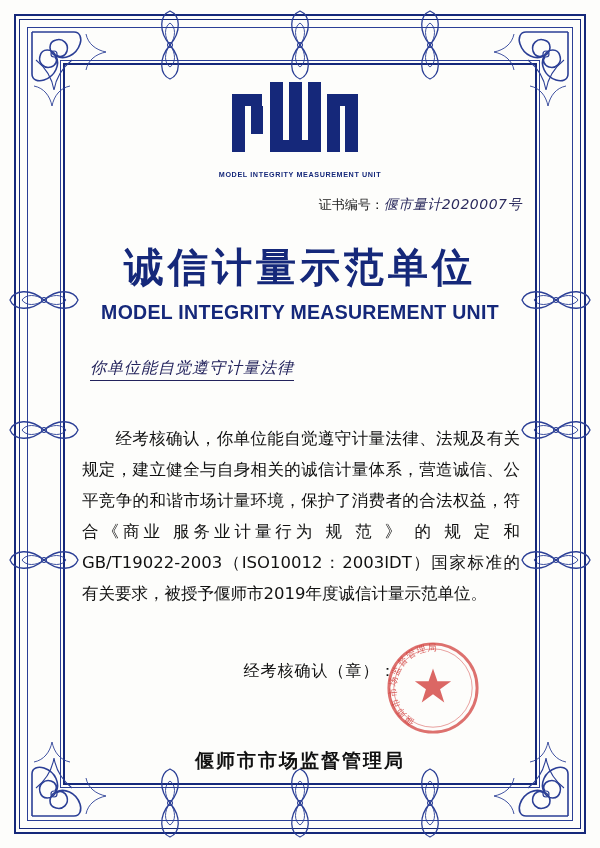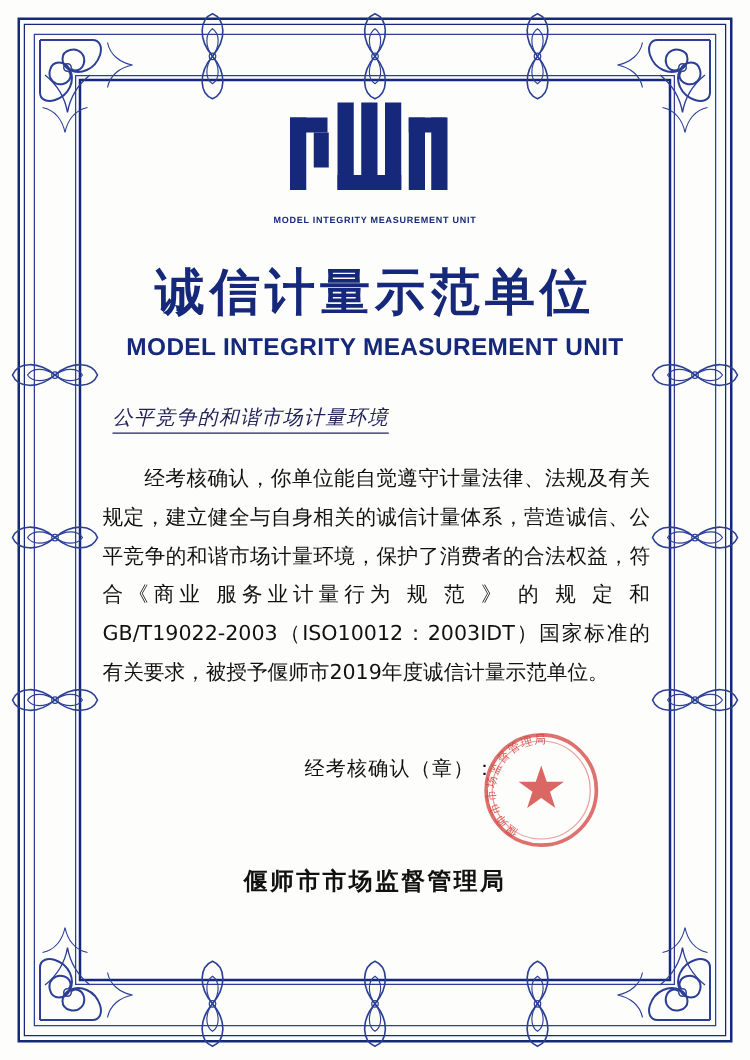--- a/index.html
+++ b/index.html
@@ -122,21 +122,21 @@
     font-size: 16px;
     color: #23235c;
     font-family: "DejaVu Sans", sans-serif;
     font-style: italic;
     border-bottom: 1px solid #23235c;
     display: inline-block;
     padding-bottom: 1px;
     letter-spacing: 1px;
   }
   .body-text {
-    margin-top: 20px;
+    margin-top: 42px;
     margin-left: 10px;
     margin-right: 8px;
     font-size: 16.5px;
     line-height: 31px;
     color: #111111;
     text-align: justify;
     text-justify: inter-ideograph;
     font-family: "DejaVu Sans", sans-serif;
   }
   .body-text .indent { display: inline-block; width: 33px; }
@@ -230,25 +230,28 @@
         <rect x="63" y="2" width="13" height="70" fill="#15287a"></rect>
         <rect x="82" y="2" width="13" height="70" fill="#15287a"></rect>
         <rect x="101" y="14" width="13" height="58" fill="#15287a"></rect>
         <rect x="101" y="14" width="30" height="12" fill="#15287a"></rect>
         <rect x="119" y="14" width="13" height="58" fill="#15287a"></rect>
         <rect x="44" y="60" width="51" height="12" fill="#15287a"></rect>
       </svg>
       <div class="logo-sub">MODEL INTEGRITY MEASUREMENT UNIT</div>
     </div>
 
+    <div class="cert-no-row">
+      <span class="cert-no-label">证书编号：</span><span class="cert-no-value">偃市量计2020007号</span>
+    </div>
 
     <div class="title-cn">诚信计量示范单位</div>
     <div class="title-en">MODEL INTEGRITY MEASUREMENT UNIT</div>
 
-    <div class="recipient">公平竞争的和谐市场计量环境</div>
+    <div class="recipient">你单位能自觉遵守计量法律</div>
 
     <div class="body-text"><span class="indent"></span><span>经考核确认，你单位能自觉遵守计量法律、法规及有关规定，建立健全与自身相关的诚信计量体系，营造诚信、公平竞争的和谐市场计量环境，保护了消费者的合法权益，符合《商业 服务业计量行为 规 范 》 的 规 定 和 GB/T19022-2003（ISO10012：2003IDT）国家标准的有关要求，被授予偃师市2019年度诚信计量示范单位。</span></div>
 
     <div class="issuer-row">
       <span>经考核确认（章）：</span>
       <svg class="seal" viewBox="0 0 100 100">
         <circle cx="50" cy="50" r="45" fill="none" stroke="#d2413f" stroke-width="3" opacity="0.75"></circle>
         <circle cx="50" cy="50" r="40" fill="none" stroke="#d2413f" stroke-width="1" opacity="0.5"></circle>
         <path d="M50 30 L54.5 43.2 L68.5 43.2 L57.2 51.4 L61.5 64.7 L50 56.5 L38.5 64.7 L42.8 51.4 L31.5 43.2 L45.5 43.2 Z" fill="#d2413f" opacity="0.8"></path>
         <path id="sealpath" d="M50,88 A38,38 0 1,1 50,12 A38,38 0 1,1 50,88" fill="none"></path>

